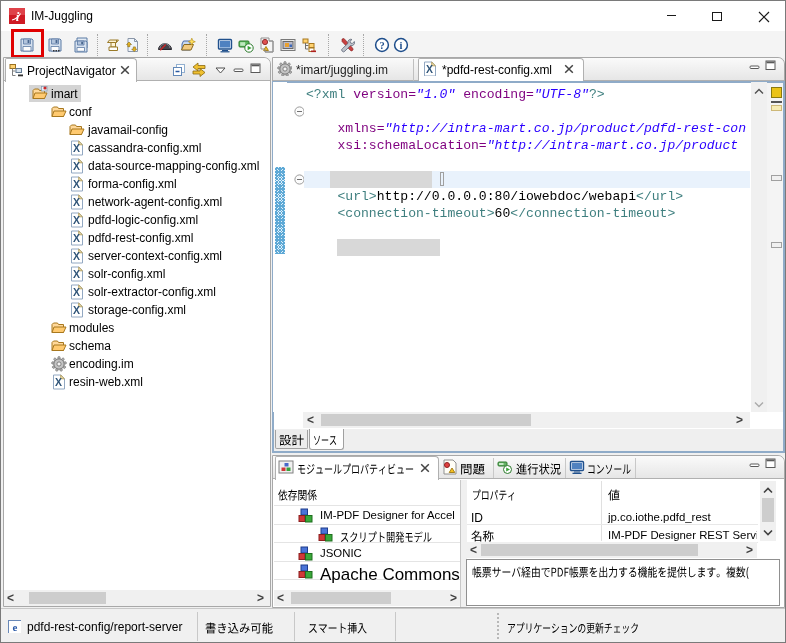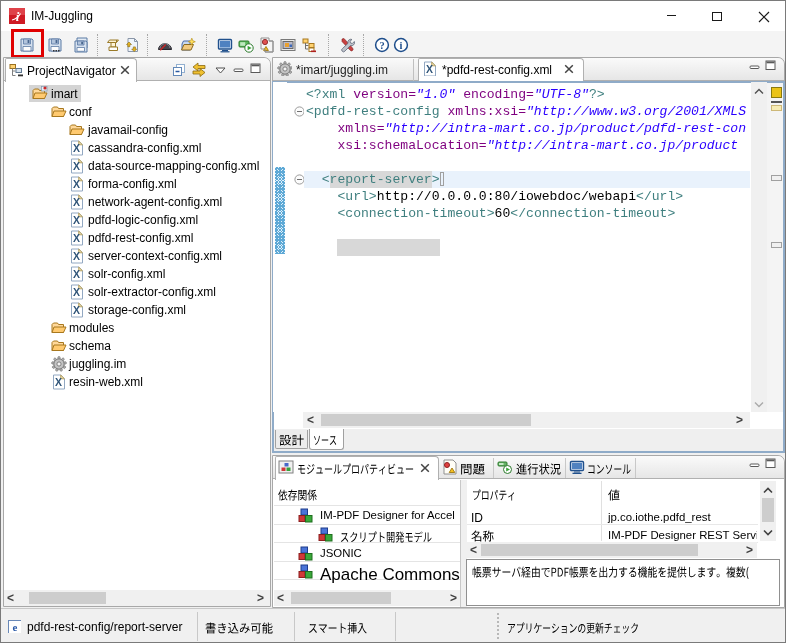--- a/index.html
+++ b/index.html
@@ -248,21 +248,21 @@
     <rect x="6.9" y="0.6" width="2.2" height="3.2" rx="0.8" transform="rotate(80 8 8)" fill="#b4b4b4" stroke="#777" stroke-width="0.7"></rect>
     <rect x="6.9" y="0.6" width="2.2" height="3.2" rx="0.8" transform="rotate(120 8 8)" fill="#b4b4b4" stroke="#777" stroke-width="0.7"></rect>
     <rect x="6.9" y="0.6" width="2.2" height="3.2" rx="0.8" transform="rotate(160 8 8)" fill="#b4b4b4" stroke="#777" stroke-width="0.7"></rect>
     <rect x="6.9" y="0.6" width="2.2" height="3.2" rx="0.8" transform="rotate(200 8 8)" fill="#b4b4b4" stroke="#777" stroke-width="0.7"></rect>
     <rect x="6.9" y="0.6" width="2.2" height="3.2" rx="0.8" transform="rotate(240 8 8)" fill="#b4b4b4" stroke="#777" stroke-width="0.7"></rect>
     <rect x="6.9" y="0.6" width="2.2" height="3.2" rx="0.8" transform="rotate(280 8 8)" fill="#b4b4b4" stroke="#777" stroke-width="0.7"></rect>
     <rect x="6.9" y="0.6" width="2.2" height="3.2" rx="0.8" transform="rotate(320 8 8)" fill="#b4b4b4" stroke="#777" stroke-width="0.7"></rect>
     <circle cx="8" cy="8" r="5.1" fill="#c4c4c4" stroke="#777" stroke-width="0.9"></circle>
     <circle cx="8" cy="8" r="2.1" fill="#f4f4f4" stroke="#777" stroke-width="0.9"></circle>
   </svg>
-<div class="lab" style="left:68px;top:356px">juggling.im</div>
+<div class="lab" style="left:68px;top:356px">encoding.im</div>
 <svg style="position:absolute;left:50px;top:373px;" width="16" height="16" viewBox="0 0 16 16">
     <path d="M2.5 1h7.2l3.8 3.8V15H2.5z" fill="#fff" stroke="#92a8c2"></path>
 <path d="M9.7 1l3.8 3.8H9.7z" fill="#ecdcaa" stroke="#ab9552" stroke-width="0.8"></path>
 <text x="7.6" y="12.2" font-family="Liberation Sans" font-size="10.5" font-weight="bold" fill="#2f5478" text-anchor="middle">X</text>
   </svg>
 <div class="lab" style="left:68px;top:374px">resin-web.xml</div>
 <div class="track" style="left:3px;top:589px;width:266px;height:16px"></div>
 <div class="sbtn" style="left:6px;top:590px">&lt;</div>
 <div class="sbtn" style="left:256px;top:590px">&gt;</div>
 <div class="thumb" style="left:28px;top:591px;width:77px;height:12px"></div>
@@ -310,25 +310,23 @@
 <svg style="position:absolute;left:293px;top:173px;" width="11" height="11" viewBox="0 0 11 11">
     <circle cx="5.5" cy="5.5" r="4.6" fill="#fcfcfc" stroke="#9a9a9a"></circle>
     <path d="M3 5.5h5" stroke="#707070" stroke-width="1"></path>
   </svg>
 <div class="abs" style="left:303px;top:82px;width:446px;height:329px;background:#fff;overflow:hidden">
 <div class="abs" style="left:0;top:88px;width:447px;height:17px;background:#e9f2fc"></div>
 <div class="abs" style="left:25.6px;top:88px;width:102.2px;height:17px;background:#d8d8d8"></div>
 <div class="abs" style="left:33.4px;top:156px;width:102.2px;height:17px;background:#d8d8d8"></div>
 <div class="abs" style="left:135.6px;top:89px;width:4px;height:14px;border:1px solid #a0a0a0"></div>
 <div class="code" style="left:2px;top:3px"><span class="t">&lt;?xml </span><span class="an">version=</span><span class="av">"1.0"</span><span class="an"> encoding=</span><span class="av">"UTF-8"</span><span class="t">?&gt;</span></div>
-<div class="code" style="left:2px;top:20px"><span class="t">&lt;pdfd-rest-config </span><span class="an">xmlns:xsi=</span><span class="av">"http://www.w3.org/2001/XMLS</span></div>
 <div class="code" style="left:2px;top:37px"><span class="an">    xmlns=</span><span class="av">"http://intra-mart.co.jp/product/pdfd-rest-con</span></div>
 <div class="code" style="left:2px;top:54px"><span class="an">    xsi:schemaLocation=</span><span class="av">"http://intra-mart.co.jp/product</span></div>
 <div class="code" style="left:2px;top:71px"></div>
-<div class="code" style="left:2px;top:88px"><span class="t">  &lt;report-server&gt;</span></div>
 <div class="code" style="left:2px;top:105px"><span class="t">    &lt;url&gt;</span>http://0.0.0.0:80/iowebdoc/webapi<span class="t">&lt;/url&gt;</span></div>
 <div class="code" style="left:2px;top:122px"><span class="t">    &lt;connection-timeout&gt;</span>60<span class="t">&lt;/connection-timeout&gt;</span></div>
 <div class="code" style="left:2px;top:173px"></div>
 </div>
 <div class="track" style="left:750px;top:81px;width:16px;height:330px"></div>
 <svg style="position:absolute;left:753px;top:87px;" width="10" height="7" viewBox="0 0 10 7">
     <path d="M1 5.5l4-4 4 4" stroke="#505050" stroke-width="1.4" fill="none"></path>
   </svg>
 <svg style="position:absolute;left:753px;top:400px;" width="10" height="7" viewBox="0 0 10 7">
     <path d="M1 1.5l4 4 4-4" stroke="#aaa" stroke-width="1.4" fill="none"></path>

